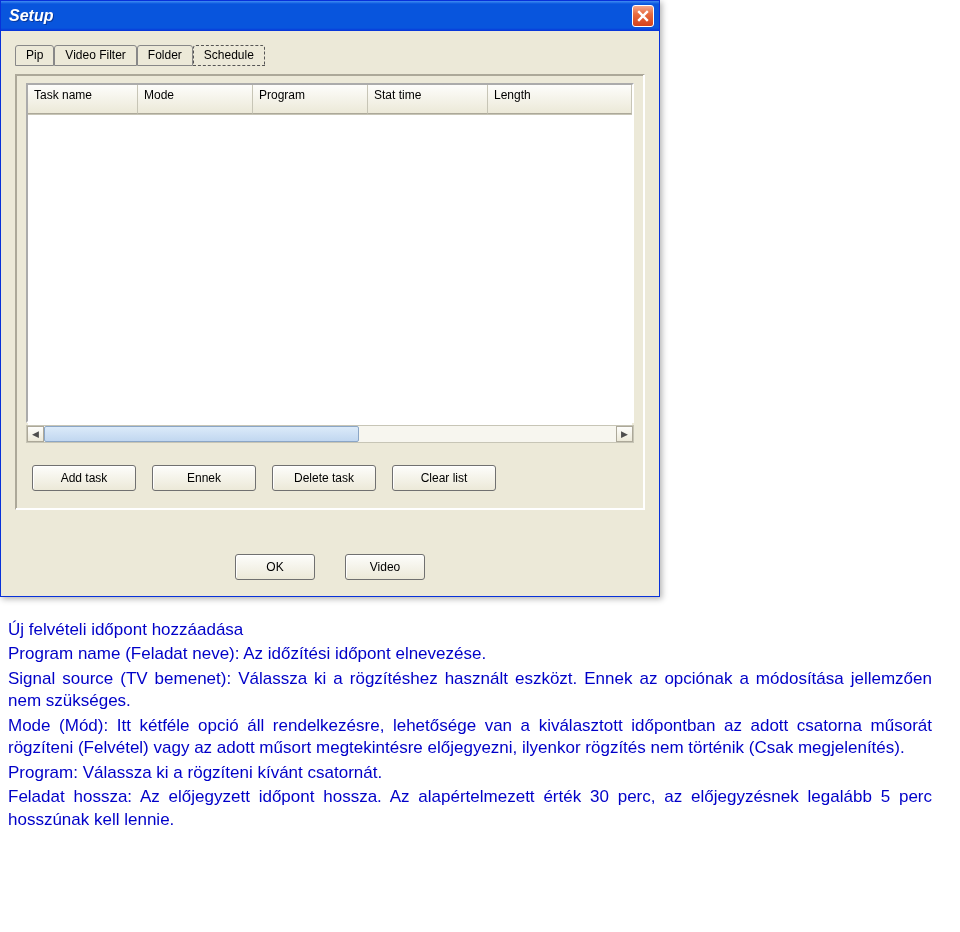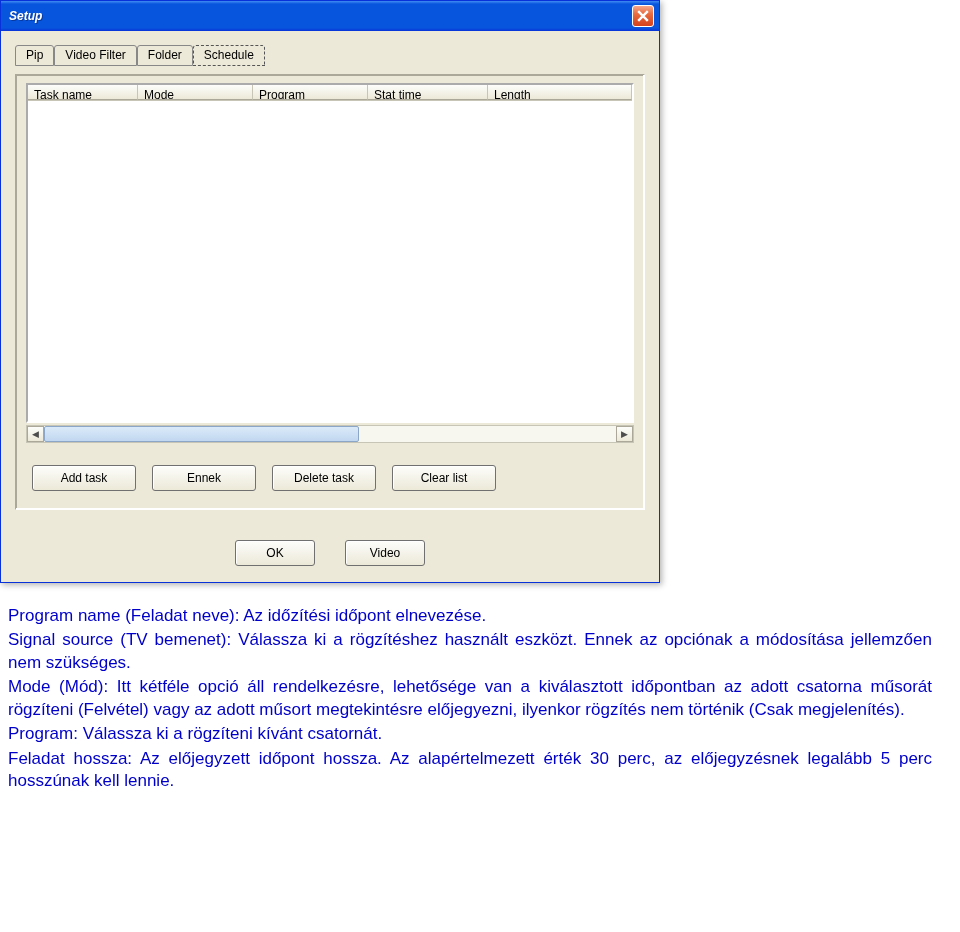--- a/index.html
+++ b/index.html
@@ -22,21 +22,21 @@
     height: 30px;
     background: linear-gradient(to bottom, #3f8cf3 0%, #0855dd 10%, #0855dd 90%, #0831d9 100%);
     display: flex;
     align-items: center;
     justify-content: space-between;
     padding: 0 5px 0 8px;
     color: #fff;
   }
   .titlebar-title {
     font-weight: bold;
-    font-size: 12px;
+    font-size: 16px;
     font-style: italic;
     text-shadow: 1px 1px 0 #08399e;
   }
   .close-btn {
     width: 22px;
     height: 22px;
     background: linear-gradient(to bottom, #f5a78c 0%, #e76c3f 40%, #d4411b 100%);
     border: 1px solid #fff;
     border-radius: 3px;
     display: flex;
@@ -77,21 +77,21 @@
   .listview {
     border: 2px inset #fff;
     background: #fff;
     height: 340px;
     margin-bottom: 2px;
   }
   .lv-header {
     display: flex;
     background: #ece9d8;
     border-bottom: 1px solid #c7c5b6;
-    height: 16px;
+    height: 30px;
   }
   .lv-col {
     border-right: 1px solid #c7c5b6;
     border-bottom: 1px solid #aca899;
     padding: 3px 6px;
     font-size: 12px;
     background: linear-gradient(to bottom, #fdfdfb 0%, #ece9d8 100%);
     overflow: hidden;
     white-space: nowrap;
   }
@@ -149,21 +149,21 @@
     border-radius: 3px;
     font-size: 12px;
     font-family: inherit;
     cursor: pointer;
     box-shadow: inset 1px 1px 0 #fff;
   }
   .bottom-row {
     display: flex;
     justify-content: center;
     gap: 30px;
-    margin-top: 30px;
+    margin-top: 44px;
   }
   .btn-sm { min-width: 80px; }
   .doc {
     padding: 22px 8px 8px 8px;
     font-family: Arial, sans-serif;
     font-size: 17px;
     line-height: 1.32;
     color: #0000c8;
     max-width: 940px;
     text-align: justify;
@@ -228,18 +228,19 @@
 
     <div class="bottom-row">
       <button class="btn btn-sm">OK</button>
       <button class="btn btn-sm">Video</button>
     </div>
 
   </div>
 </div>
 
 <div class="doc">
+  <p>Új felvételi időpont hozzáadása</p>
   <p>Program name (Feladat neve): Az időzítési időpont elnevezése.</p>
   <p>Signal source (TV bemenet): Válassza ki a rögzítéshez használt eszközt. Ennek az opciónak a módosítása jellemzően nem szükséges.</p>
   <p>Mode (Mód): Itt kétféle opció áll rendelkezésre, lehetősége van a kiválasztott időpontban az adott csatorna műsorát rögzíteni (Felvétel) vagy az adott műsort megtekintésre előjegyezni, ilyenkor rögzítés nem történik (Csak megjelenítés).</p>
   <p>Program: Válassza ki a rögzíteni kívánt csatornát.</p>
   <p>Feladat hossza: Az előjegyzett időpont hossza. Az alapértelmezett érték 30 perc, az előjegyzésnek legalább 5 perc hosszúnak kell lennie.</p>
 </div>
 
 </body></html>

